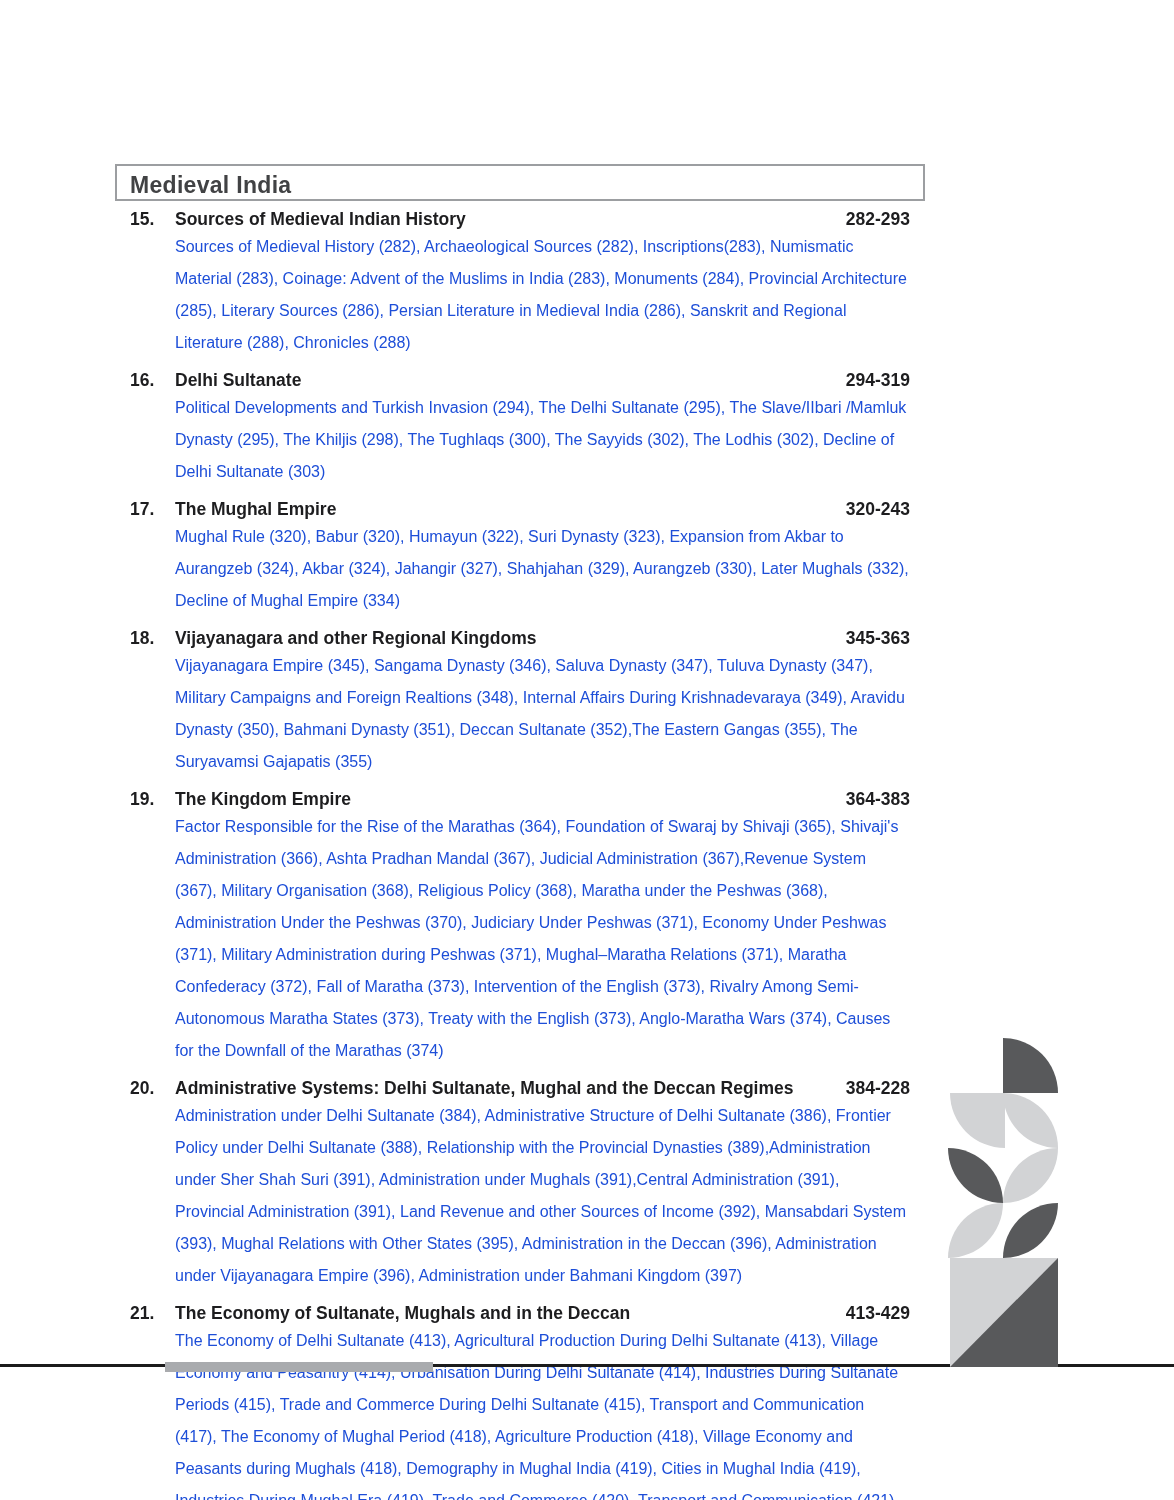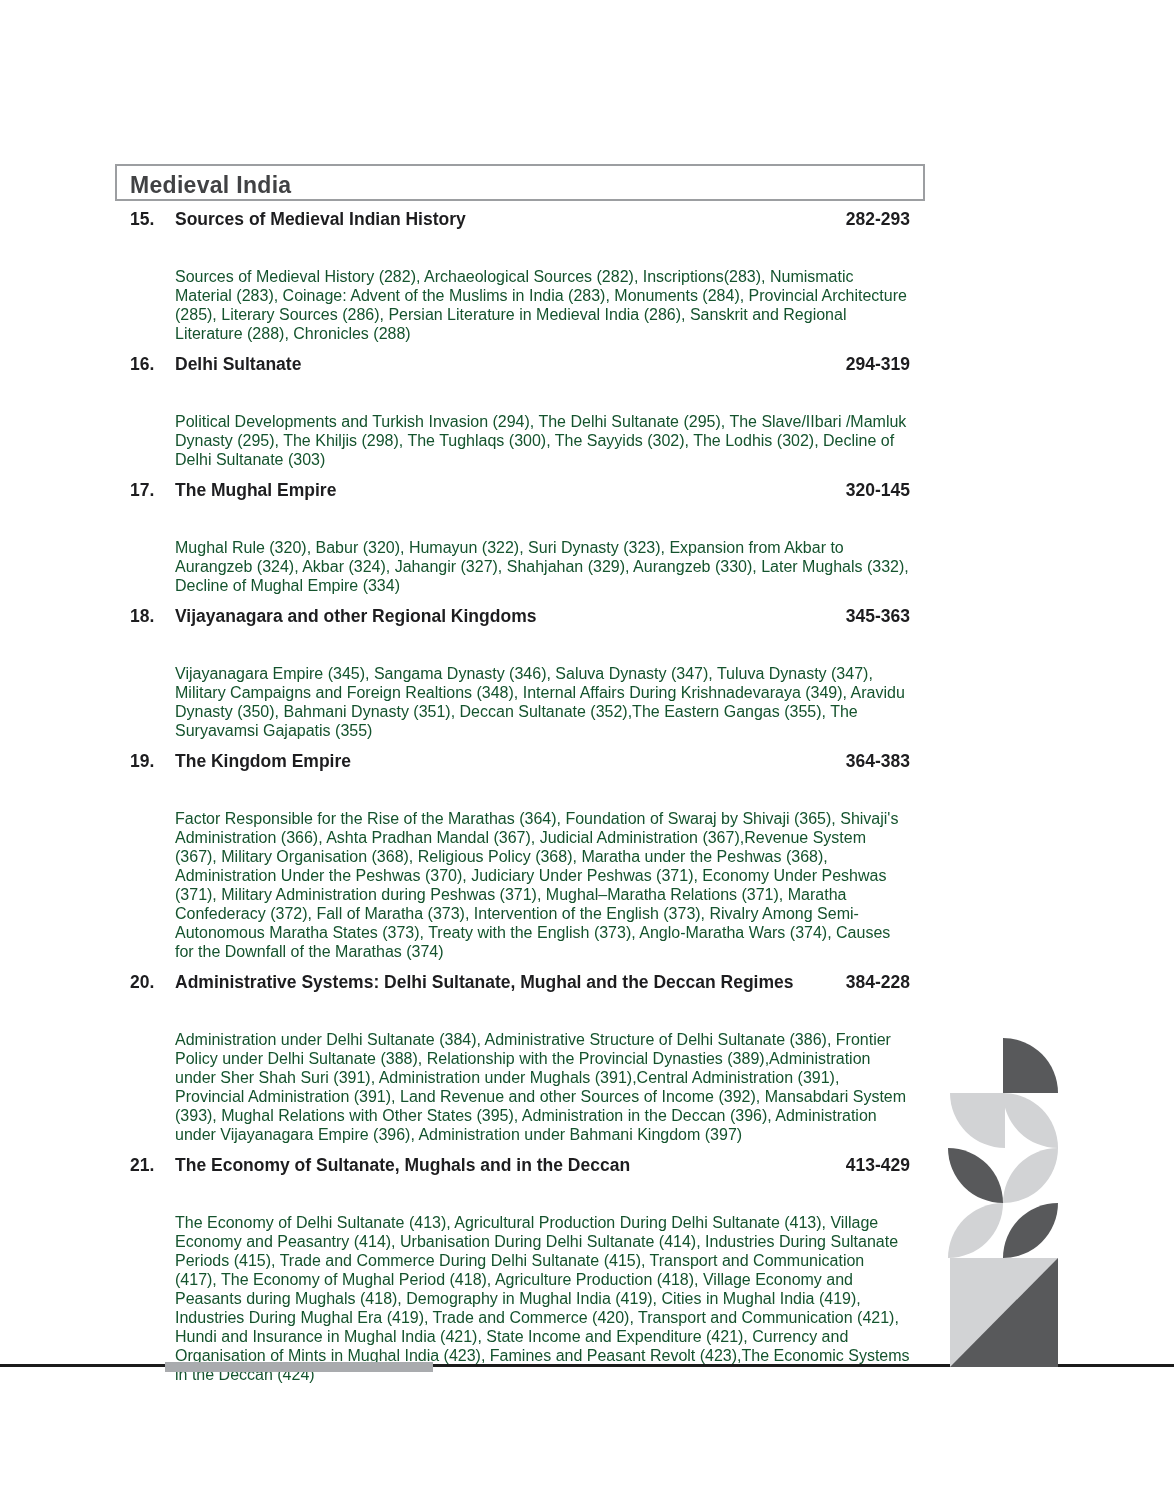--- a/index.html
+++ b/index.html
@@ -42,23 +42,22 @@
     line-height: 23px;
     color: #1d1d1f;
   }
   .entry-num { width: 45px; flex: 0 0 45px; }
   .entry-title { flex: 1 1 auto; padding-right: 10px; }
   .entry-pages { flex: 0 0 auto; text-align: center; white-space: nowrap; }
   .entry-desc {
     margin-left: 45px;
     width: 735px;
     font-size: 16px;
-    line-height: 19px;
-    color: #14532d;
-    margin-top: 36px;
+    line-height: 32px;
+    color: #1d4ed8;
   }
   .deco { position: absolute; left: 0; top: 0; width: 0; height: 0; }
   .deco .shape { position: absolute; }
   .q-dark-top    { left:1003px; top:1038px; width:55px;  height:55px;  background:#58595b; border-radius: 0 100% 0 0; }
   .q-pale-left   { left:950px;  top:1093px; width:55px;  height:55px;  background:#d2d3d5; border-radius: 0 0 0 100%; }
   .leaf-pale-top { left:1003px; top:1093px; width:55px;  height:55px;  background:#d2d3d5; border-radius: 0 100% 0 100%; }
   .leaf-dark-l   { left:948px;  top:1148px; width:55px;  height:55px;  background:#58595b; border-radius: 0 100% 0 100%; }
   .leaf-pale-r   { left:1003px; top:1148px; width:55px;  height:55px;  background:#d2d3d5; border-radius: 100% 0 100% 0; }
   .leaf-pale-l   { left:948px;  top:1203px; width:55px;  height:55px;  background:#d2d3d5; border-radius: 100% 0 100% 0; }
   .leaf-dark-r   { left:1003px; top:1203px; width:55px;  height:55px;  background:#58595b; border-radius: 100% 0 100% 0; }
@@ -104,21 +103,21 @@
         <span class="entry-title">Delhi Sultanate</span>
         <span class="entry-pages">294-319</span>
       </div>
       <div class="entry-desc">Political Developments and Turkish Invasion (294), The Delhi Sultanate (295), The Slave/IIbari /Mamluk Dynasty (295), The Khiljis  (298), The Tughlaqs (300), The Sayyids (302), The Lodhis (302), Decline of Delhi Sultanate (303)</div>
     </div>
 
     <div class="entry">
       <div class="entry-head">
         <span class="entry-num">17.</span>
         <span class="entry-title">The Mughal Empire</span>
-        <span class="entry-pages">320-145</span>
+        <span class="entry-pages">320-243</span>
       </div>
       <div class="entry-desc">Mughal Rule (320), Babur (320), Humayun  (322), Suri Dynasty (323), Expansion  from Akbar to Aurangzeb (324), Akbar (324), Jahangir (327), Shahjahan (329), Aurangzeb (330), Later Mughals (332), Decline of Mughal Empire (334)</div>
     </div>
 
     <div class="entry">
       <div class="entry-head">
         <span class="entry-num">18.</span>
         <span class="entry-title">Vijayanagara  and other Regional Kingdoms</span>
         <span class="entry-pages">345-363</span>
       </div>

